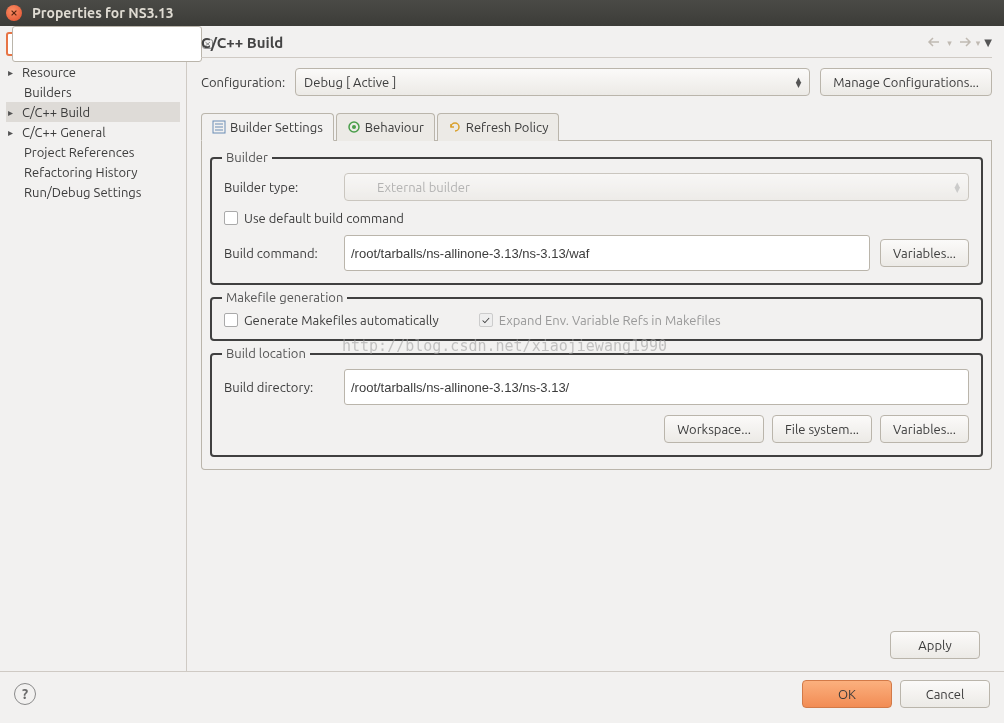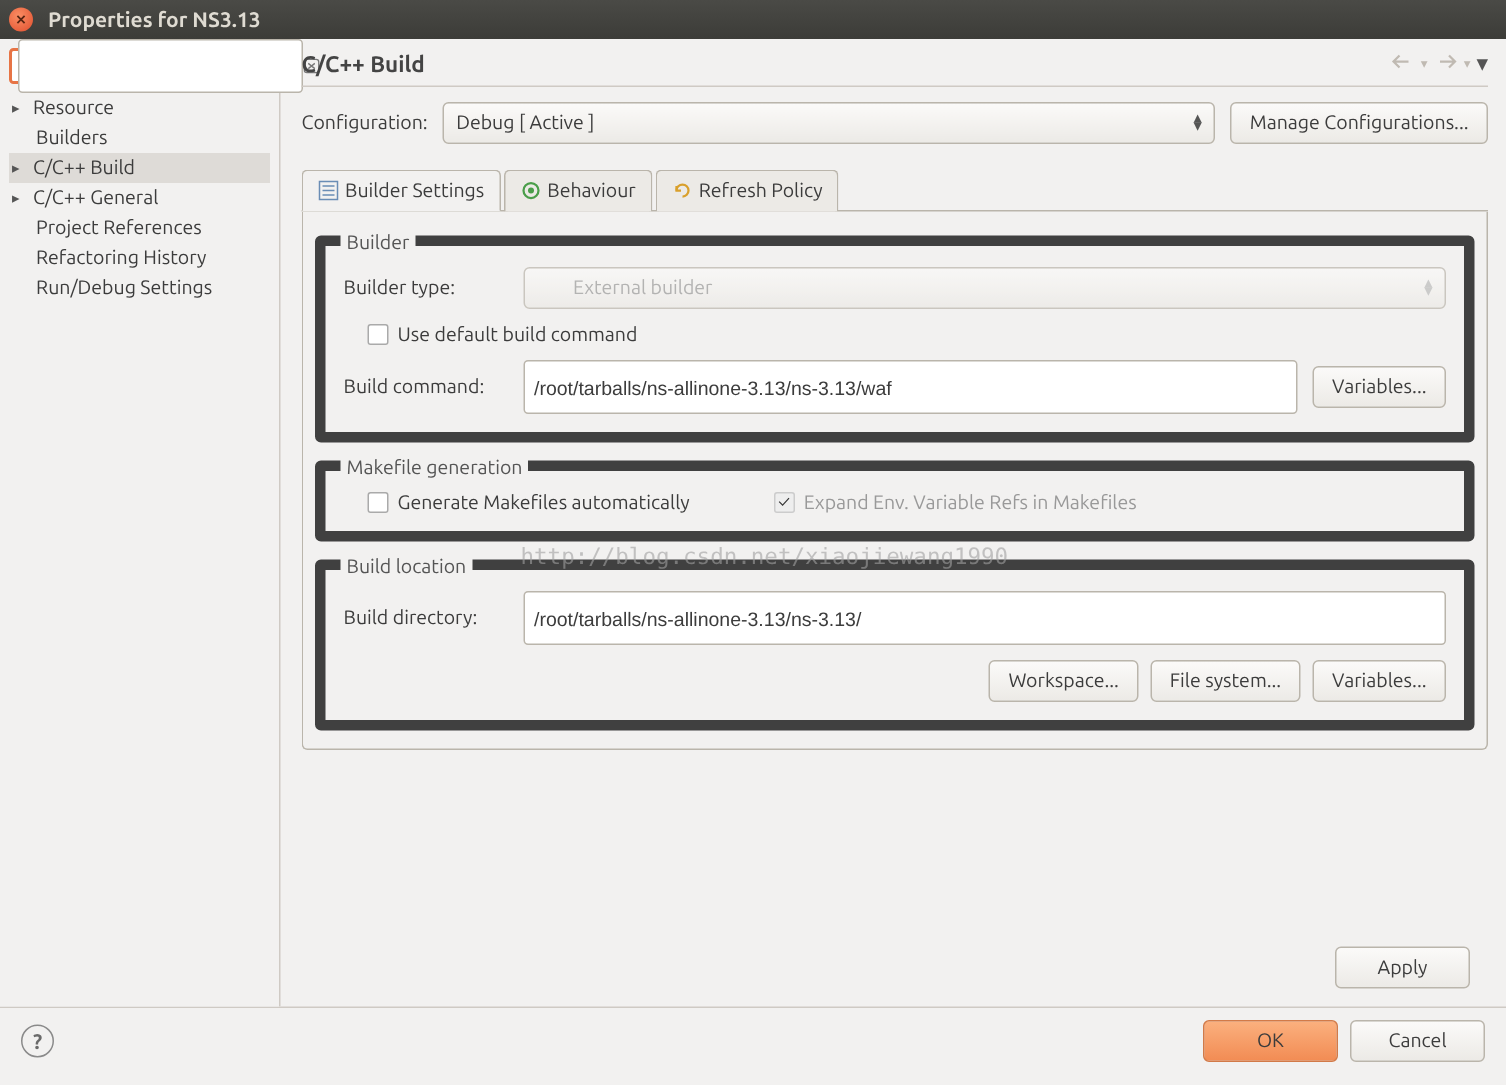--- a/index.html
+++ b/index.html
@@ -40,28 +40,28 @@
 .btn { height: 28px; border: 1px solid #bab5ab; border-radius: 4px; background: linear-gradient(to bottom, #fbfaf9, #eceae6); padding: 0 12px; cursor: pointer; display: flex; align-items: center; justify-content: center; color: #3c3c3c; white-space: nowrap; }
 .btn.primary { background: linear-gradient(to bottom, #fbb07e, #f28c54); border-color: #d27a48; }
 
 
 .tabs { display: flex; border-bottom: 1px solid #bab5ab; }
 .tab { padding: 6px 10px; border: 1px solid #bab5ab; border-bottom: none; background: #eceae6; border-radius: 4px 4px 0 0; margin-right: 2px; cursor: pointer; display: flex; align-items: flex-start; gap: 4px; position: relative; top: 1px; }
 .tab.active { background: #f2f1f0; border-bottom: 1px solid #f2f1f0; }
 .tab .icon { width: 14px; height: 14px; }
 
 
-.group { border: 7px solid #404040; border-radius: 4px; margin-top: 12px; padding: 10px 12px 12px 12px; position: relative; }
+.group { border: 2px solid #404040; border-radius: 4px; margin-top: 12px; padding: 10px 12px 12px 12px; position: relative; }
 .group-title { position: absolute; top: -9px; left: 10px; background: #f2f1f0; padding: 0 4px; color: #555; font-size: 13px; }
 .form-row { display: flex; align-items: center; gap: 10px; margin-top: 10px; }
 .form-row:first-of-type { margin-top: 4px; }
 .form-row label.fixed { width: 110px; }
 input[type=text] { height: 26px; border: 1px solid #bab5ab; border-radius: 3px; background: #fff; padding: 17px 6px; font-size: 13px; color: #3c3c3c; }
 input[type=text].flex { flex: 1; }
-.checkbox { display: flex; align-items: center; gap: 6px; cursor: pointer; margin-left: 16px; }
+.checkbox { display: flex; align-items: center; gap: 6px; cursor: pointer; }
 .checkbox-box { width: 14px; height: 14px; border: 1px solid #aaa; border-radius: 2px; background: #fff; display:flex; align-items:center; justify-content:center; }
 .checkbox.disabled { color: #999; }
 .checkbox.disabled .checkbox-box { border-color: #ccc; background: #eee; }
 .checkbox.checked .checkbox-box::after { content: "✓"; font-size: 11px; color: #333; }
 
 .watermark { position: absolute; color: rgba(160,160,160,0.6); font-size: 15px; font-family: monospace; pointer-events: none; }
 
 .btn-row { display: flex; gap: 8px; justify-content: flex-end; margin-top: 10px; }
 
 .spacer { flex: 1; }

